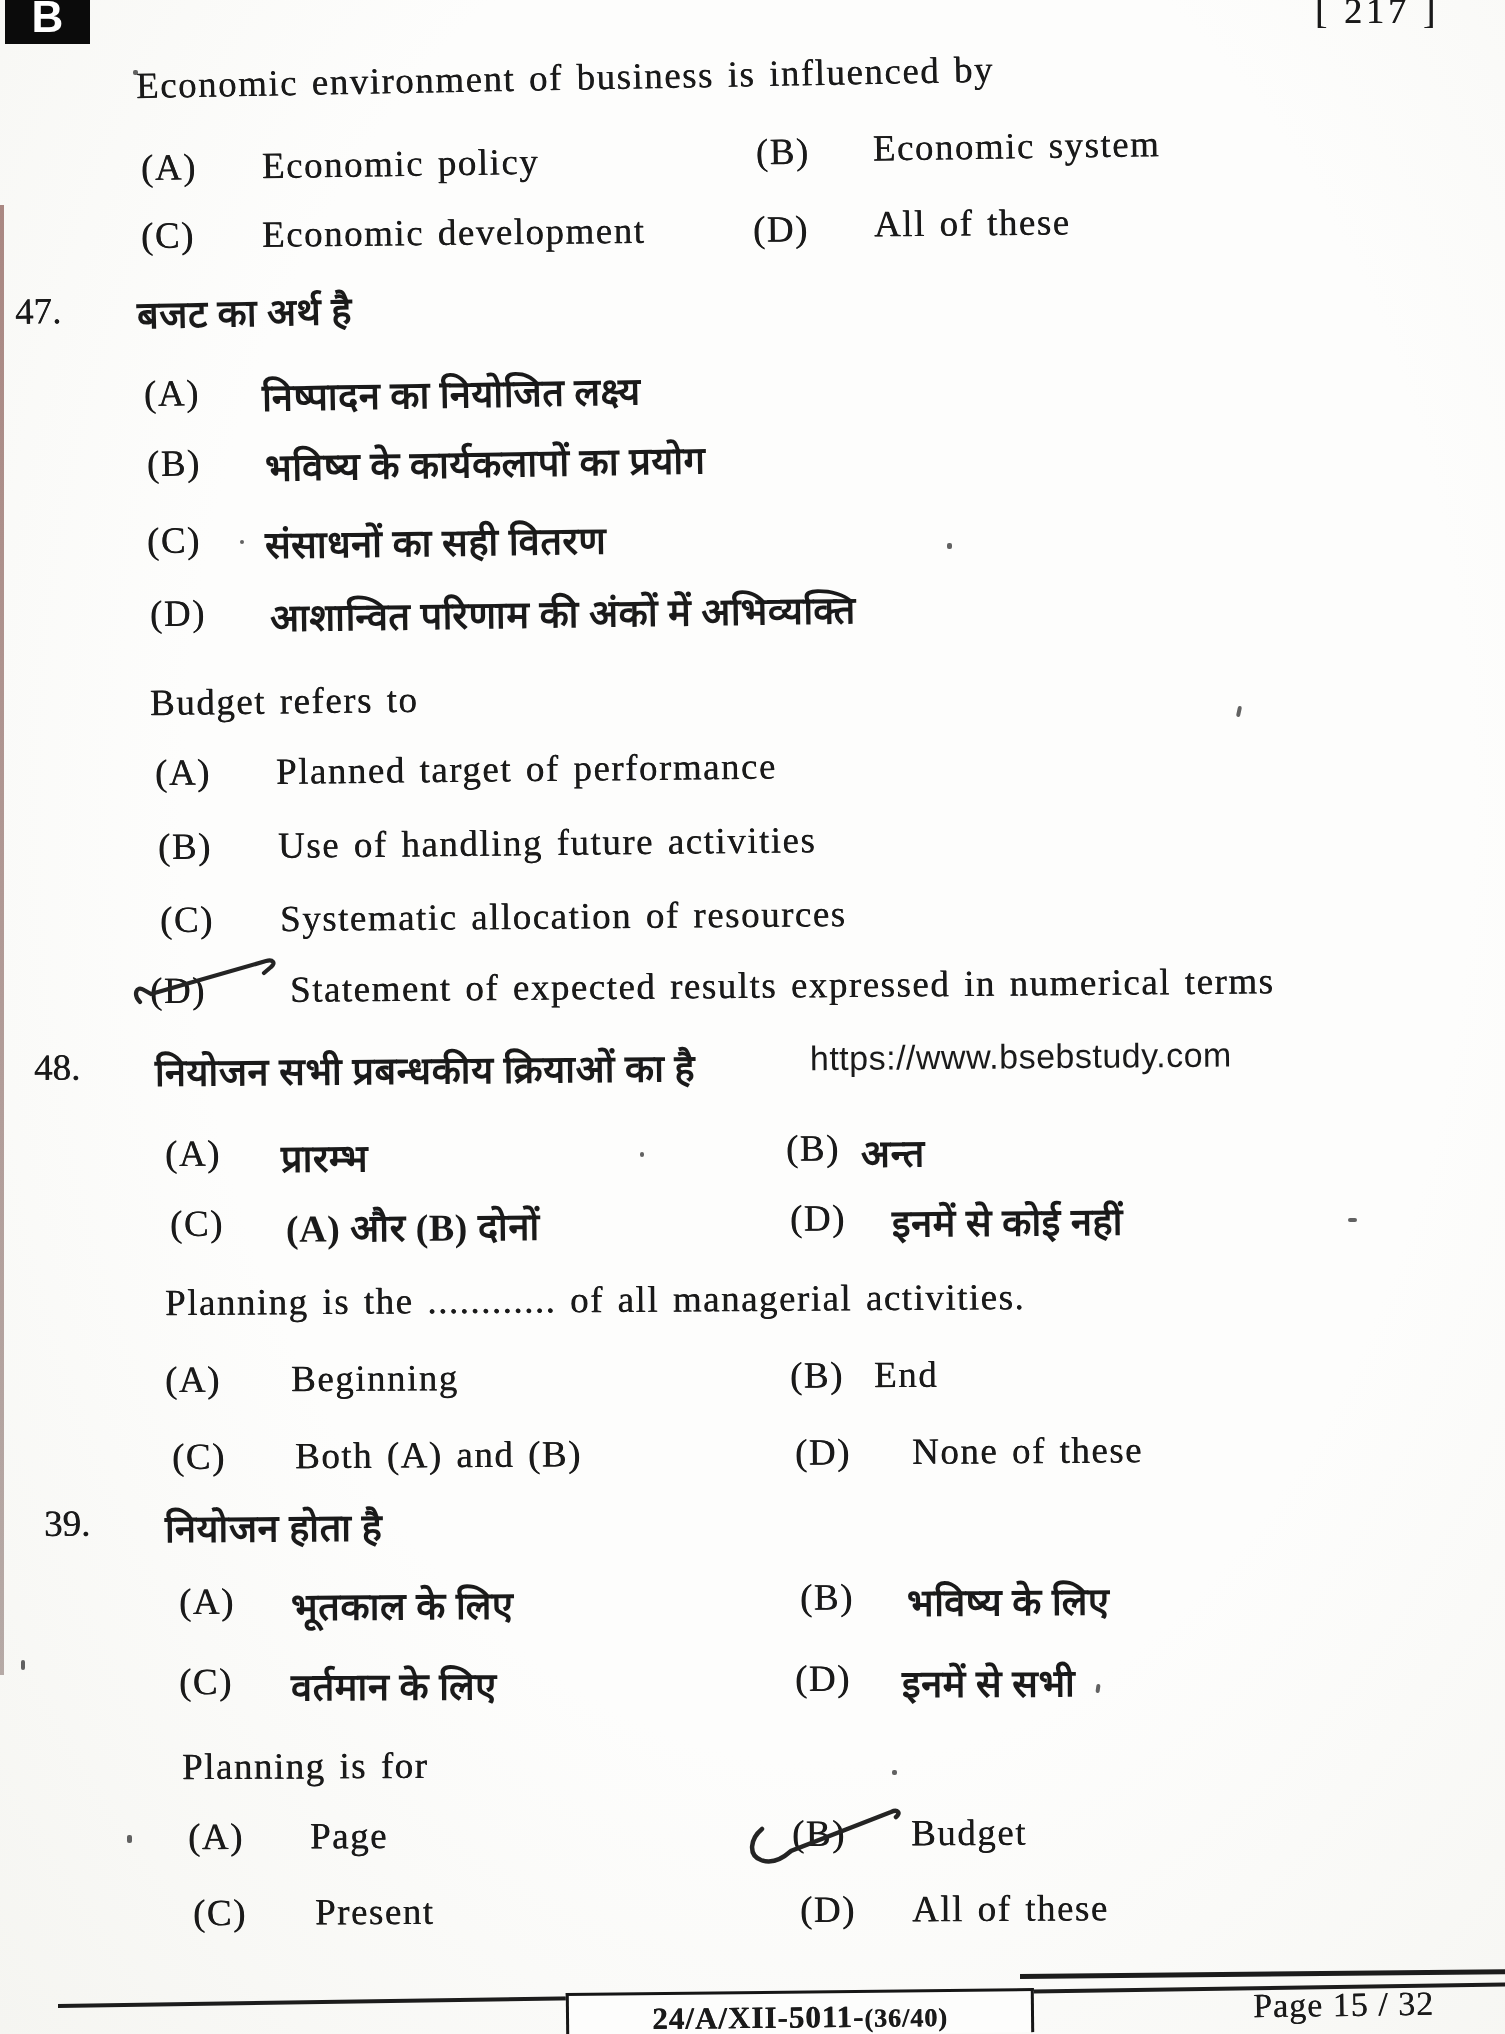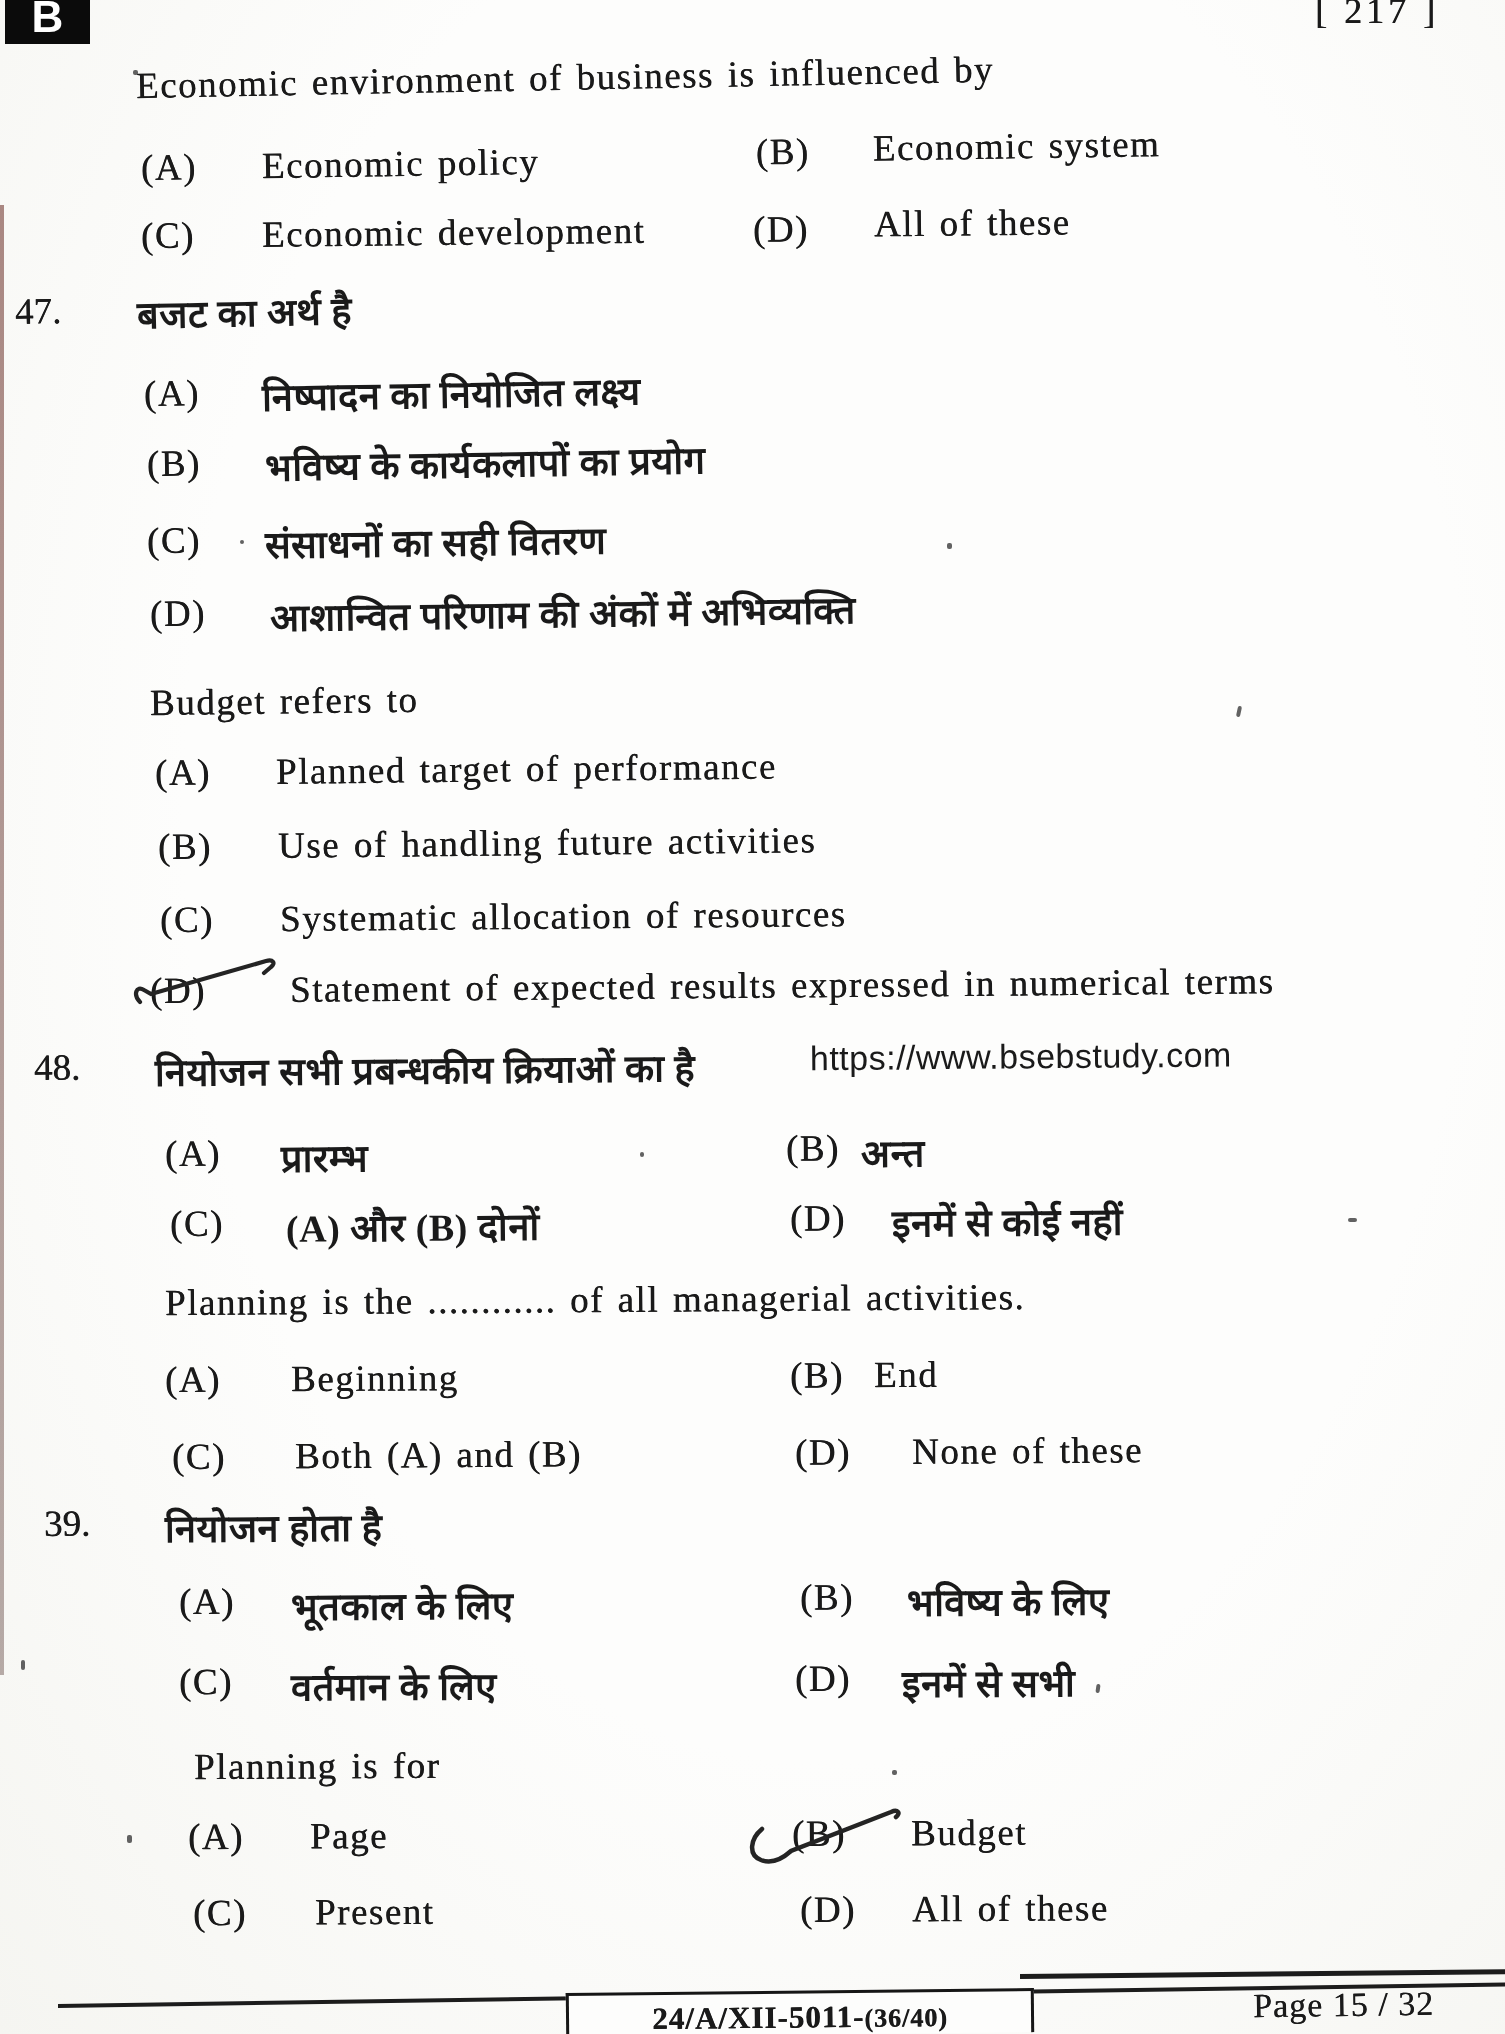--- a/index.html
+++ b/index.html
@@ -159,21 +159,21 @@
     <span class="hi" style="left:112px">भूतकाल के लिए</span>
     <span class="en" style="left:621px">(B)</span>
     <span class="hi" style="left:728px">भविष्य के लिए</span>
   </div>
   <div class="row" style="left:179px;top:1660px;transform:rotate(-0.3deg);">
     <span class="en" style="left:0">(C)</span>
     <span class="hi" style="left:112px">वर्तमान के लिए</span>
     <span class="en" style="left:616px">(D)</span>
     <span class="hi" style="left:723px">इनमें से सभी</span>
   </div>
-  <div class="row" style="left:182px;top:1745px;transform:rotate(-0.3deg);margin-left:12px;">
+  <div class="row" style="left:182px;top:1745px;transform:rotate(-0.3deg);">
     <span class="en">Planning is for</span>
   </div>
   <div class="row" style="left:188px;top:1815px;transform:rotate(-0.3deg);">
     <span class="en" style="left:0">(A)</span>
     <span class="en" style="left:122px">Page</span>
     <span class="en" style="left:604px">(B)</span>
     <span class="en" style="left:723px">Budget</span>
   </div>
 
   <svg class="tick" style="left:744px;top:1797px;width:168px;height:72px" viewBox="0 0 168 72">

